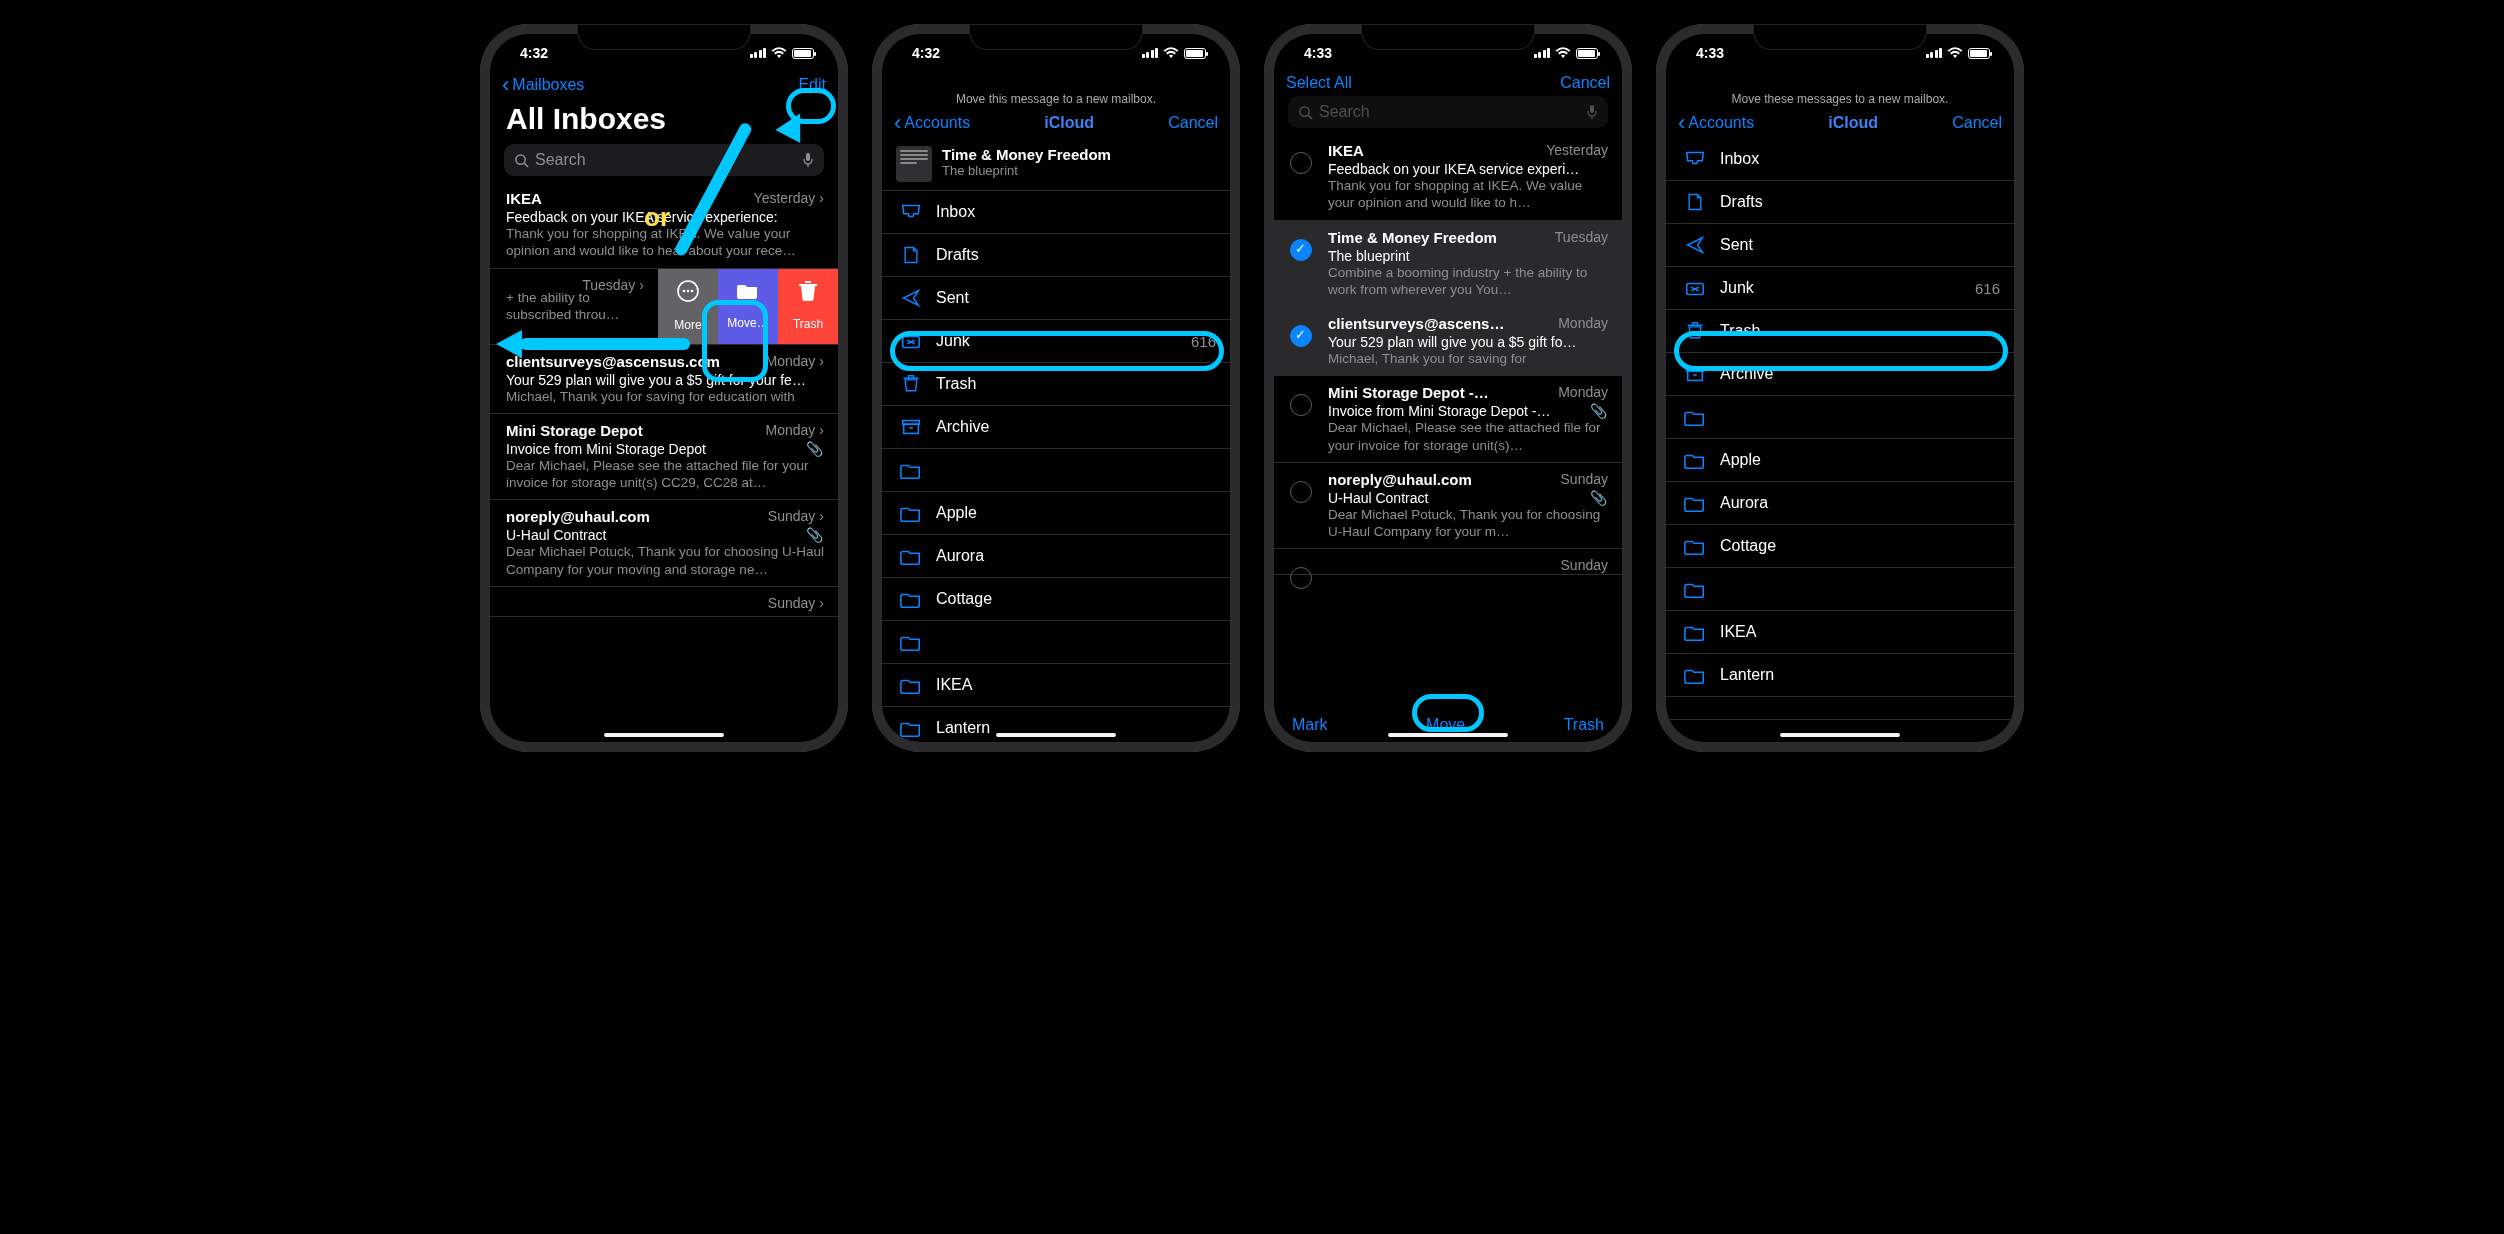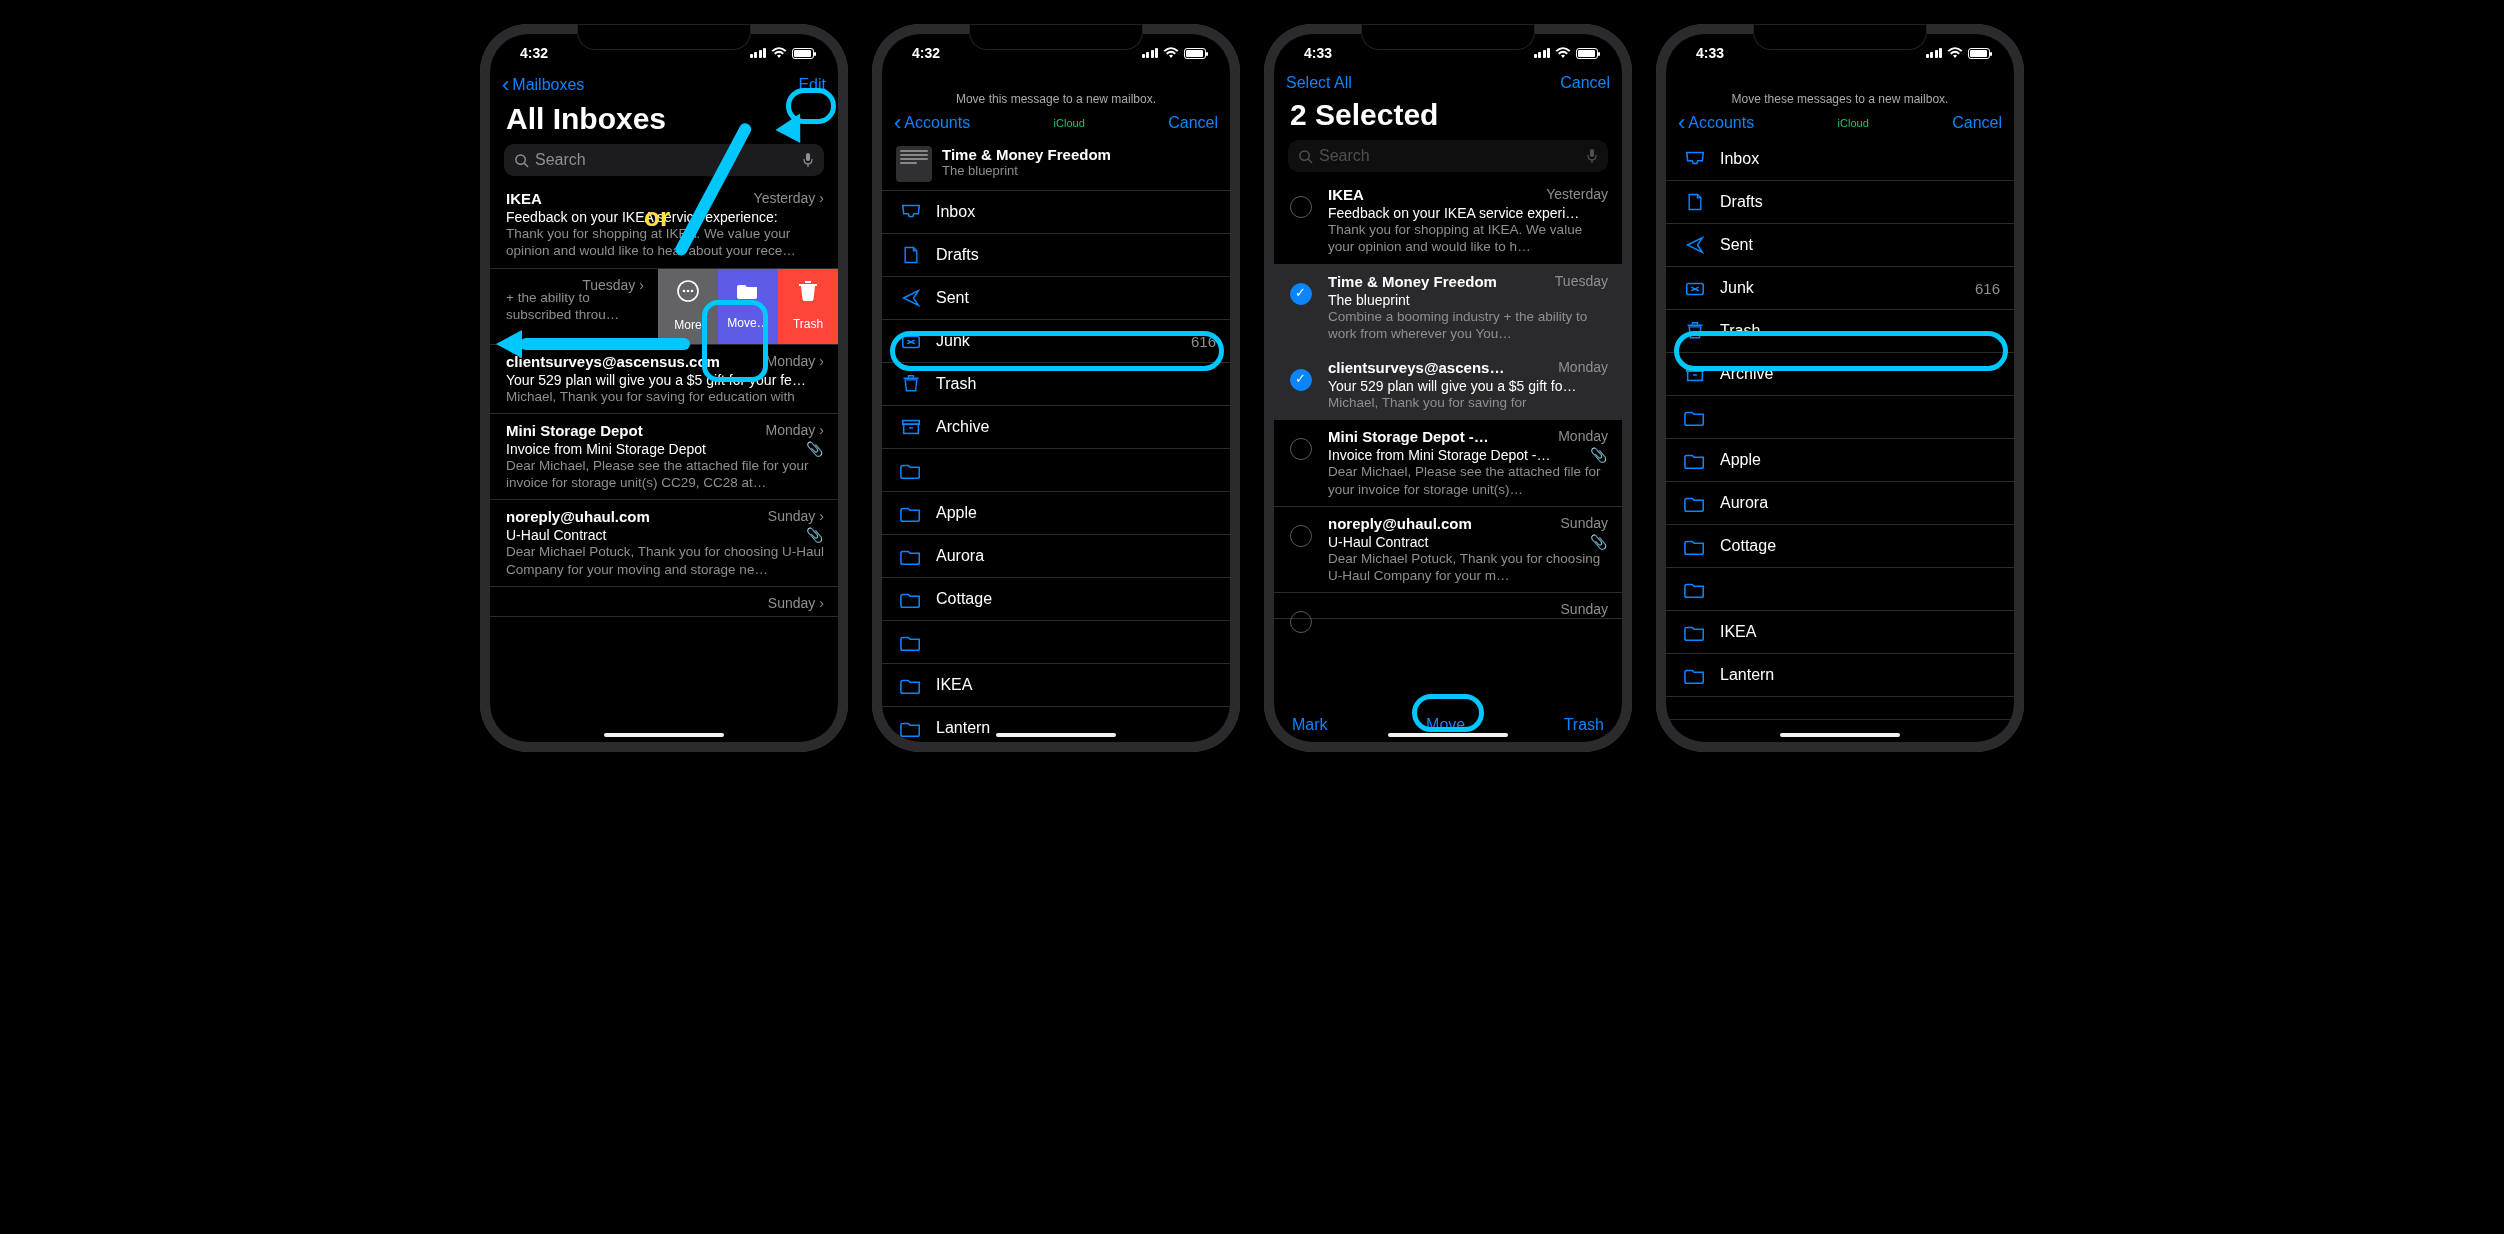--- a/index.html
+++ b/index.html
@@ -61,21 +61,21 @@
     width: 22px; height: 11px; border: 1px solid #fff; border-radius: 3px;
     position: relative; padding: 1px;
   }
   .battery::after { content:""; position:absolute; right:-3px; top:3px; width:2px; height:4px; background:#fff; border-radius:1px;}
   .battery i { display:block; background:#fff; height:100%; width:92%; border-radius:1px;}
 
   .nav {
     display: flex; align-items: center; justify-content: space-between;
     padding: 2px 12px 4px; font-size: 16px; color: #0a84ff;
   }
-  .nav .center { color: #22c55e; font-weight: 400; font-size: 11px; }
+  .nav .center { color: #3b82f6; font-weight: 700; font-size: 16px; }
   .nav .center.small { font-size: 12px; color: #aaa; font-weight: 400; margin-top: 18px; }
   .back { display:flex; align-items:center; gap:3px;}
   .chev { font-size: 22px; line-height: 1; font-weight: 400; }
 
   h1.title { color:#fff; font-size: 30px; font-weight: 700; padding: 2px 16px 8px; }
   .search {
     margin: 0 14px 6px; background: #1c1c1e; border-radius: 10px;
     display:flex; align-items:center; padding: 7px 10px; gap:6px;
     color: #8e8e93; font-size:16px;
   }
@@ -425,21 +425,20 @@
         <span class="battery">
             <i></i>
           </span>
       </span>
     </div>
     <div class="nav">
       <span>Select All</span>
       <span></span>
       <span>Cancel</span>
     </div>
-    <h1 class="title">2 Selected</h1>
     <div class="search dim">
       <svg width="15" height="15" viewBox="0 0 16 16">
           <circle cx="7" cy="7" r="5" stroke="#8e8e93" stroke-width="1.6" fill="none"></circle>
           <line x1="11" y1="11" x2="15" y2="15" stroke="#8e8e93" stroke-width="1.6"></line>
         </svg>
       <span>Search</span>
       <span class="spacer"></span>
       <svg width="12" height="16" viewBox="0 0 12 16">
           <rect x="4" y="1" width="4" height="8" rx="2" fill="#8e8e93"></rect>
           <path d="M2 7 Q2 12 6 12 Q10 12 10 7 M6 12 V15" stroke="#8e8e93" stroke-width="1.3" fill="none"></path>

